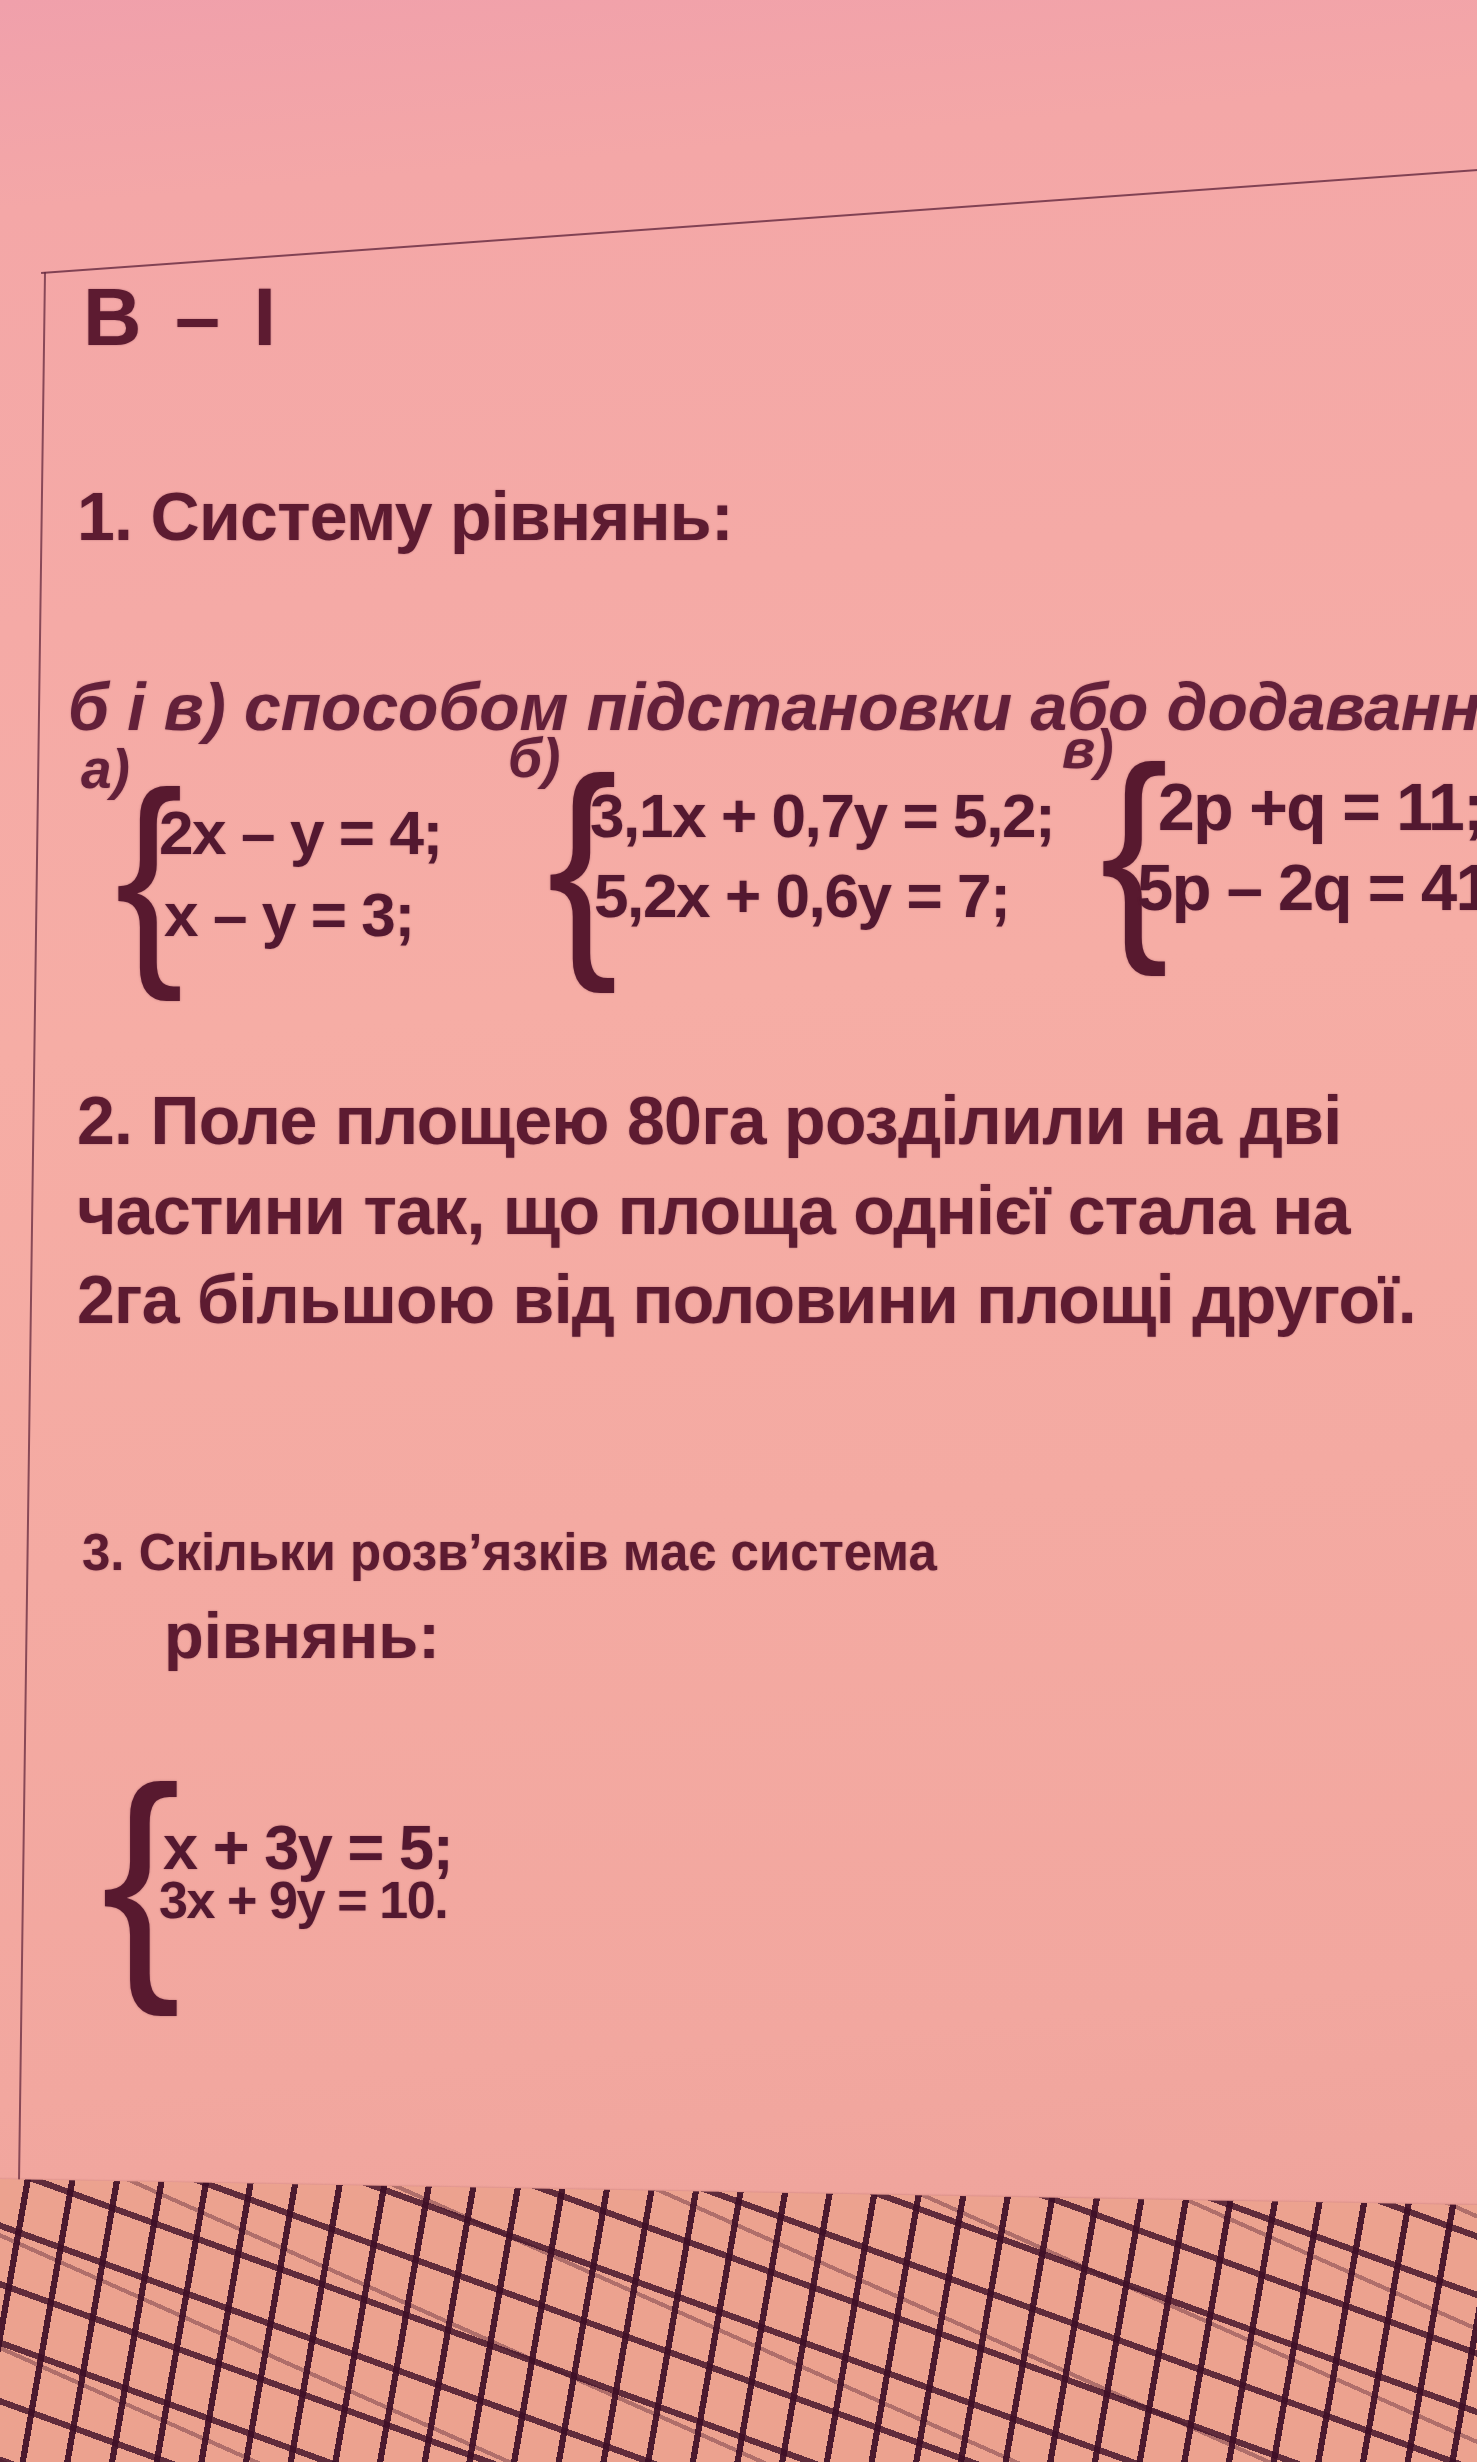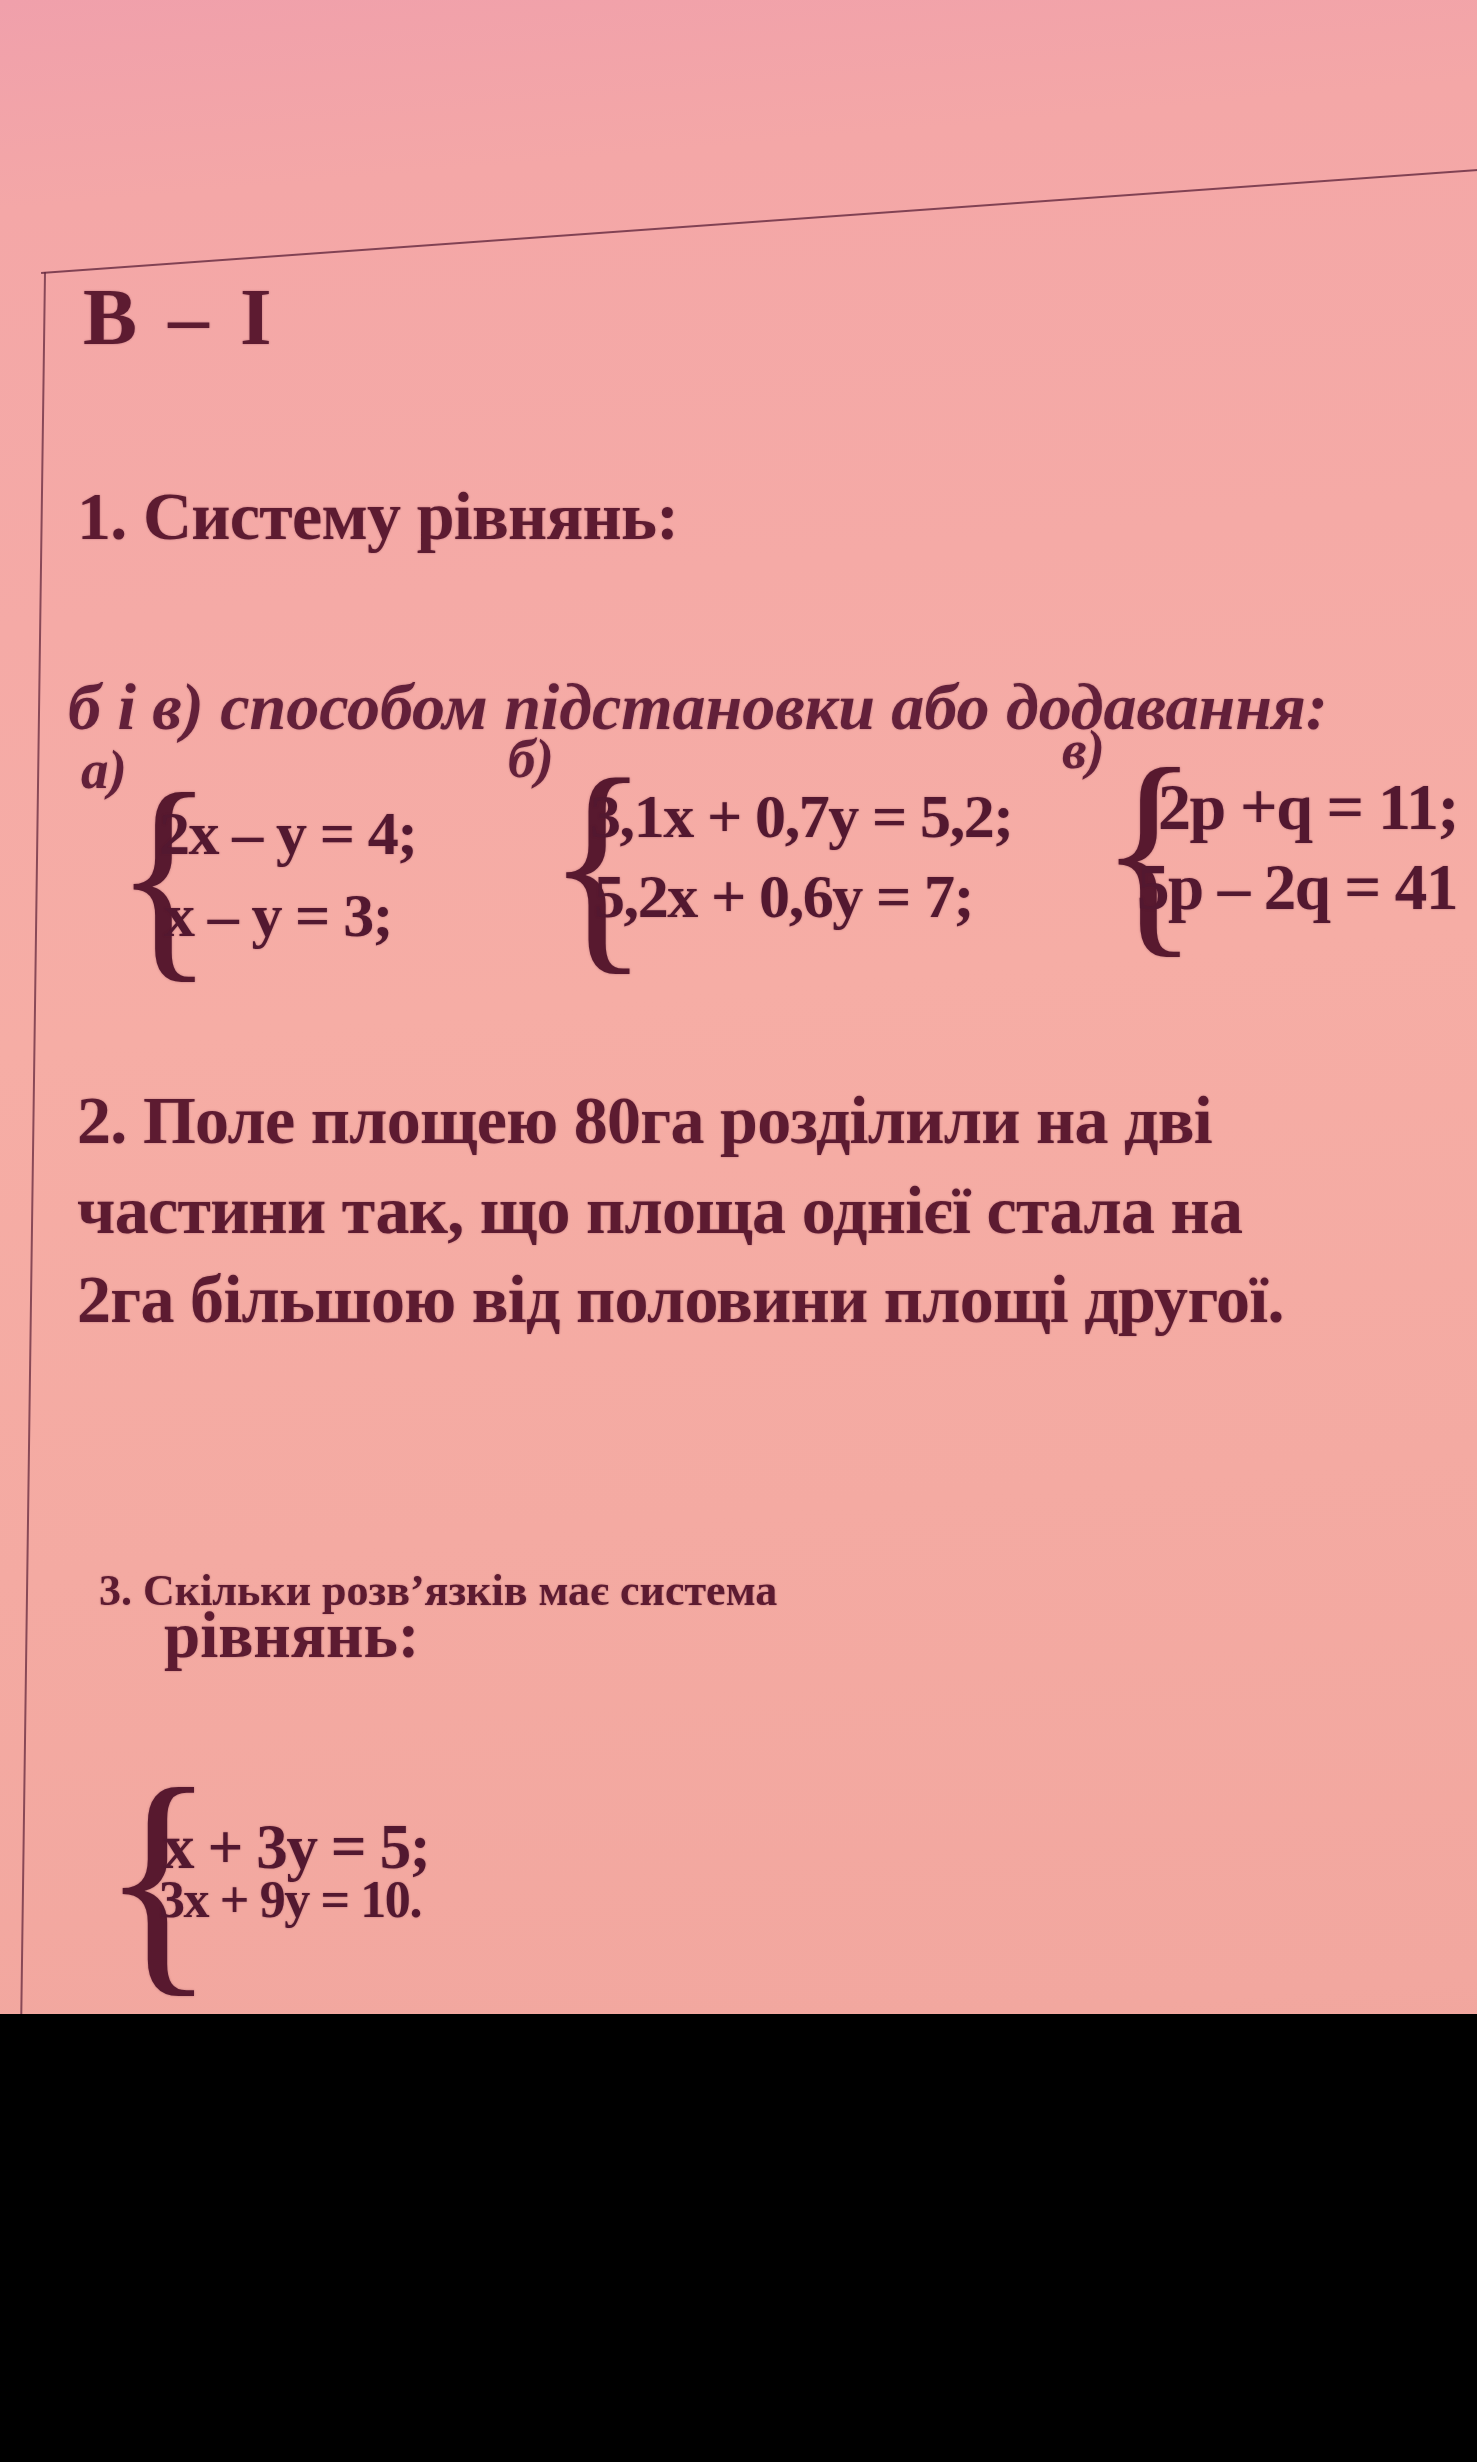--- a/index.html
+++ b/index.html
@@ -1,20 +1,20 @@
 <!DOCTYPE html>
 <html style="font-size:11px"><head>
 <meta charset="utf-8">
 <style>
   html,body{margin:0;padding:0;background:#000;}
   .canvas{
     position:relative;
-    width:1477px;height:2014px;
+    width:1477px;height:2462px;
     overflow:hidden;
-    font-family:Liberation Serif, serif;
+    font-family:Liberation Sans, sans-serif;
   }
   
   .mesh{
     position:absolute;left:0;top:2066px;width:1477px;height:397px;
     background-color:#eca28f;
     background-image:
       repeating-linear-gradient(100deg, rgba(62,14,38,.92) 0 6.2px, rgba(62,14,38,0) 6.2px 44px),
       repeating-linear-gradient(20deg,  rgba(62,14,38,.80) 0 6.2px, rgba(62,14,38,0) 6.2px 55px),
       repeating-linear-gradient(24deg,  rgba(62,14,38,.35) 0 4.1px, rgba(62,14,38,0) 4.1px 103px);
     filter:blur(0.4px);
@@ -66,21 +66,21 @@
   .eq-a2{left:164px;top:884px;font-size:62px;}
   .eq-b1{left:590px;top:785px;font-size:62px;}
   .eq-b2{left:594px;top:865px;font-size:62px;}
   .eq-v1{left:1141px;top:774px;font-size:66px;padding-left:17px;}
   .eq-v2{left:1137px;top:855px;font-size:65px;}
   .p2line{left:77px;font-size:68px;letter-spacing:-0.7px;}
   .p2l0{top:1086px;}
   .p2l1{top:1176px;}
   .p2l2{top:1265px;}
   .p2l3{top:1355px;}
-  .p3l1{left:82px;top:1569px;font-size:44px;margin-left:17px;}
+  .p3l1{left:82px;top:1527px;font-size:51px;}
   .p3l2{left:164px;top:1603px;font-size:65px;}
   .br-s3{left:101px;top:1750px;font-size:239px;transform:scaleY(1.06);}
   .eq-s31{left:163px;top:1793px;font-size:63px;margin-top:23px;}
   .eq-s32{left:159px;top:1874px;font-size:52px;text-align:center;}
 </style>
 </head>
 <body>
 
 <div class="canvas">
 

